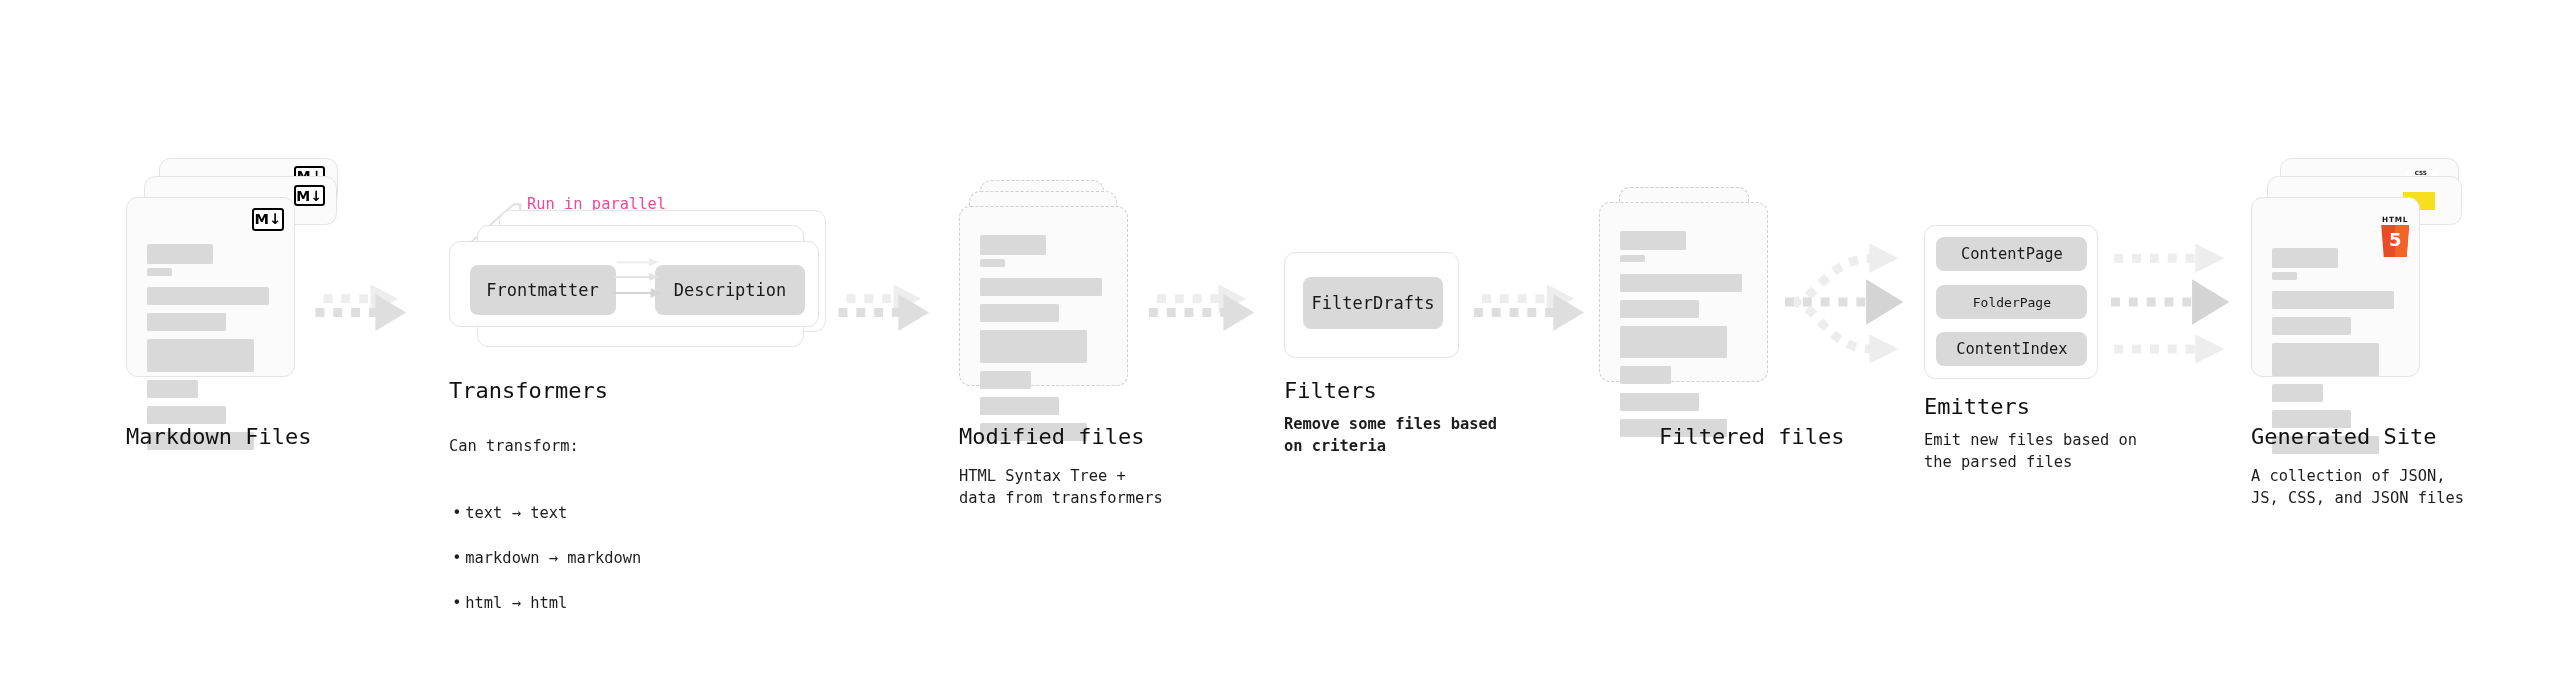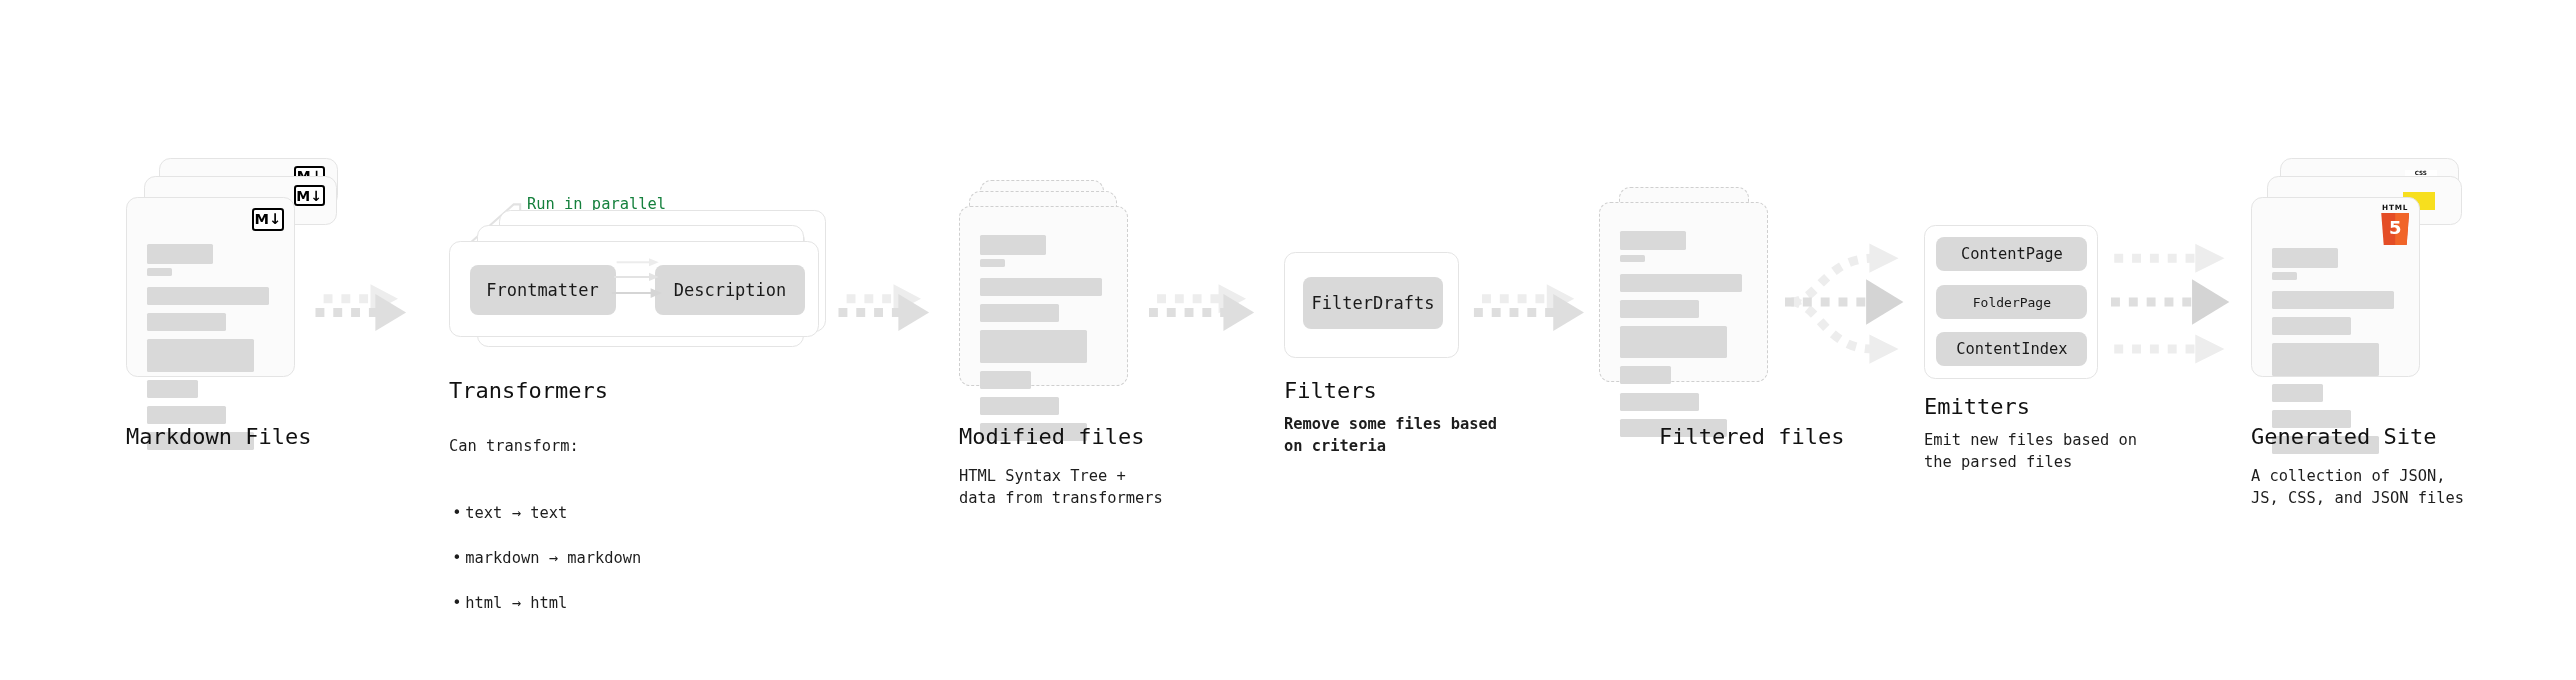--- a/index.html
+++ b/index.html
@@ -64,20 +64,21 @@
     color: #000;
     line-height: 1;
     font-family: "DejaVu Sans", "Liberation Sans", sans-serif;
   }
 
   .html5-badge {
     position: absolute;
     display: flex;
     flex-direction: column;
     align-items: center;
+    margin-top: 12px;
   }
   .html5-badge .cap {
     font-size: 7.3px;
     font-weight: bold;
     letter-spacing: 0.8px;
     color: #111;
     font-family: "DejaVu Sans", "Liberation Sans", sans-serif;
     margin-bottom: 0.8px;
   }
   .shield {
@@ -155,21 +156,21 @@
   .stage-desc {
     position: absolute;
     font-size: 15.4px;
     color: #1d1d1d;
     line-height: 1.45;
     white-space: pre-line;
   }
   .note {
     position: absolute;
     font-size: 15.4px;
-    color: #15803d;
+    color: #ec4899;
     white-space: nowrap;
   }
 
   
   .arrow-svg { position: absolute; overflow: visible; }
 
   ul.bullets { list-style: none; }
   ul.bullets li { position: relative; padding-left: 16.3px; }
   ul.bullets li::before {
     content: "\2022";
@@ -234,21 +235,21 @@
     <div class="pbox" style="left:50px; top:0px; width:327px; height:122px;">
       <div class="chip ghost2" style="left:23px; top:21px; width:120px; height:50px;"></div>
       <div class="chip ghost2" style="left:185px; top:21px; width:120px; height:50px;"></div>
     </div>
 
     <div class="pbox" style="left:28px; top:14.6px; width:327px; height:122px;">
       <div class="chip ghost1" style="left:23px; top:21px; width:120px; height:50px;"></div>
       <div class="chip ghost1" style="left:185px; top:21px; width:120px; height:50px;"></div>
     </div>
 
-    <div class="pbox" style="left:0px; top:31px; width:370px; height:96px;">
+    <div class="pbox" style="left:0px; top:31px; width:370px; height:86px;">
       <div class="chip" style="left:19.5px; top:23px; width:146px; height:50px;">Frontmatter</div>
       <div class="chip" style="left:205px; top:23px; width:150px; height:50px;">Description</div>
     </div>
 
     <svg class="arrow-svg" style="left:161px; top:41px; width:57px; height:89px;" viewBox="0 0 70 110">
       <g fill="none" stroke-width="2.5">
         <line x1="8" y1="14" x2="50" y2="14" stroke="#ececec"></line>
         <polygon points="48,9 60,14 48,19" fill="#ececec"></polygon>
         <line x1="5" y1="32" x2="50" y2="32" stroke="#e3e3e3"></line>
         <polygon points="48,27 60,32 48,37" fill="#e3e3e3"></polygon>

